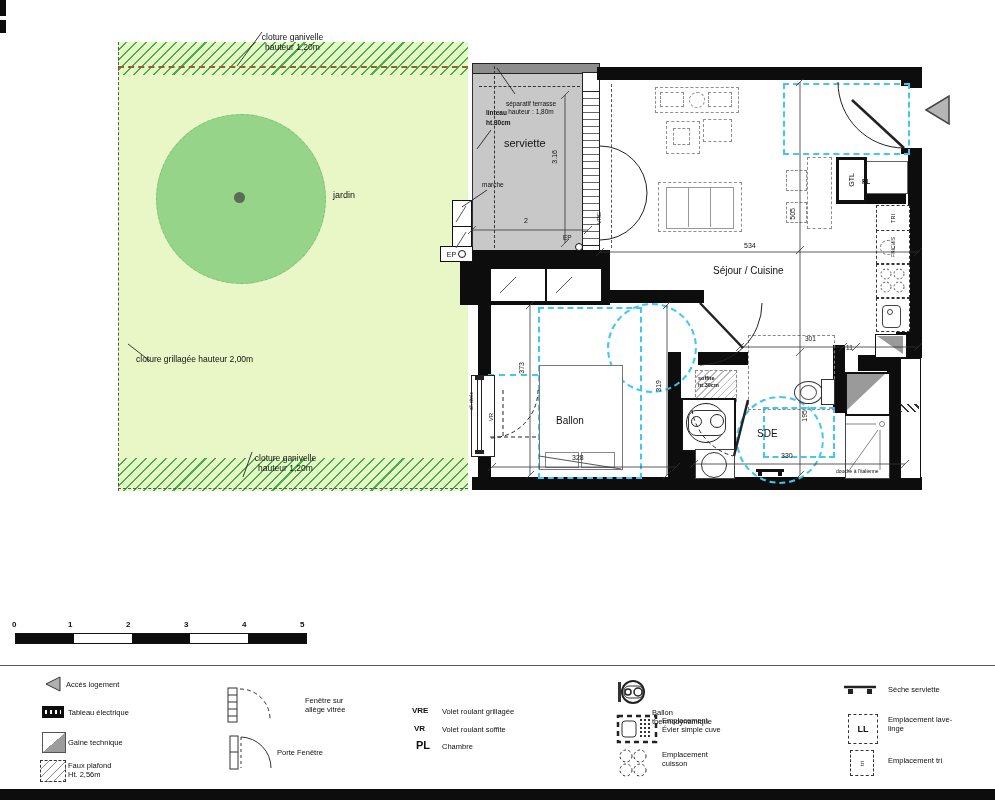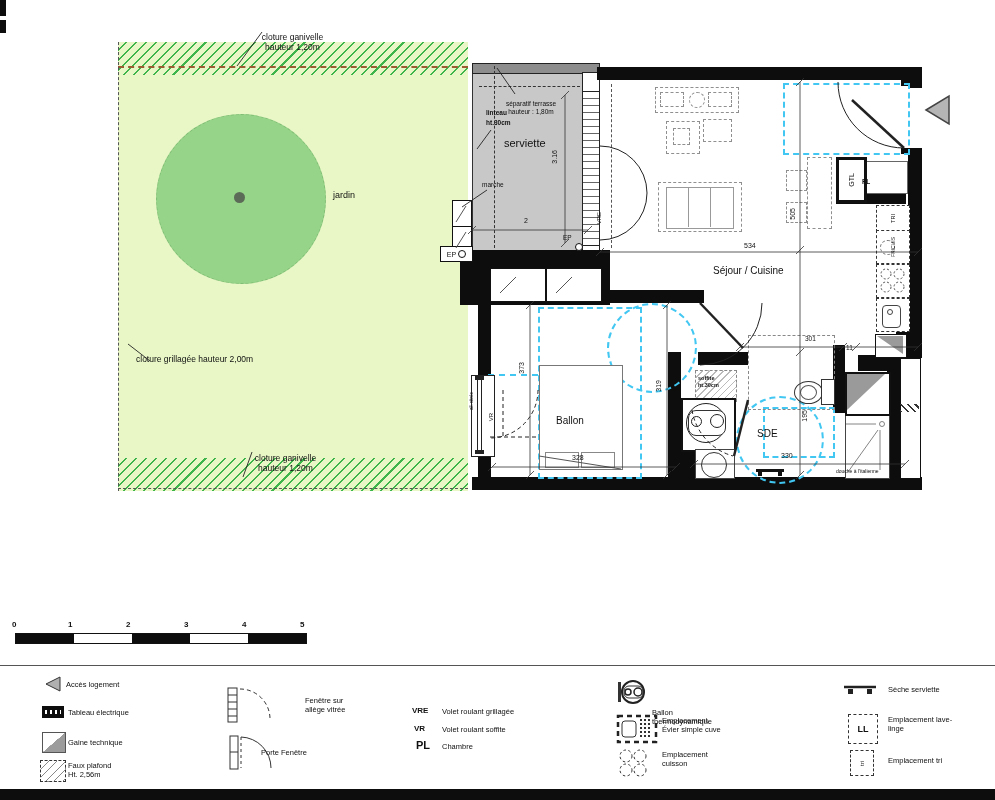--- a/index.html
+++ b/index.html
@@ -323,21 +323,21 @@
     <path d="M14,3 A30,30 0 0 1 44,33" fill="none" stroke="#333" stroke-dasharray="4 3"></path>
   </svg>
   <div class="lbl legend-label" style="left:277px;top:696px;margin-left:28px;">Fenêtre sur
 allège vitrée</div>
   <svg class="a" style="left:228px;top:734px;" width="44" height="38">
     <rect x="2" y="2" width="8" height="33" fill="#fff" stroke="#333"></rect>
     <line x1="2" y1="18" x2="10" y2="18" stroke="#333"></line>
     <path d="M13,3 A31,31 0 0 1 43,34" fill="none" stroke="#333"></path>
     <line x1="13" y1="3" x2="13" y2="34" stroke="#333" stroke-dasharray="3 3"></line>
   </svg>
-  <div class="lbl legend-label" style="left:261px;top:748px;">Porte Fenêtre</div>
+  <div class="lbl legend-label" style="left:277px;top:748px;">Porte Fenêtre</div>
 
   <div class="lbl" style="left:412px;top:706px;font-size:8px;font-weight:bold;">VRE</div>
   <div class="lbl legend-label" style="left:442px;top:707px;">Volet roulant grillagée</div>
   <div class="lbl" style="left:414px;top:724px;font-size:8px;font-weight:bold;">VR</div>
   <div class="lbl legend-label" style="left:442px;top:725px;">Volet roulant soffite</div>
   <div class="lbl" style="left:416px;top:739px;font-size:11px;font-weight:bold;">PL</div>
   <div class="lbl legend-label" style="left:442px;top:742px;">Chambre</div>
 
   <svg class="a" style="left:616px;top:678px;" width="32" height="28">
     <rect x="2" y="4" width="3" height="20" fill="#333"></rect>

